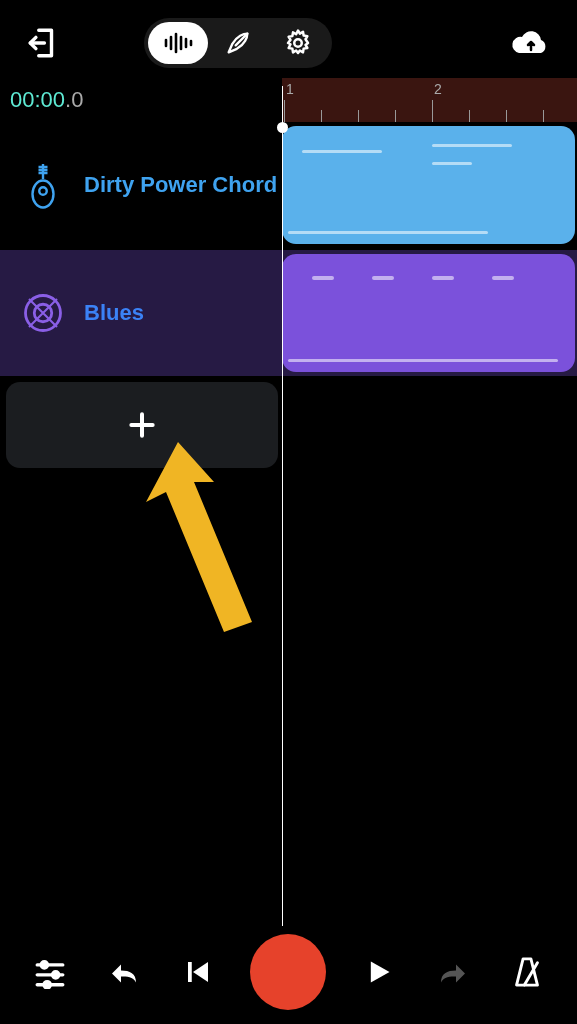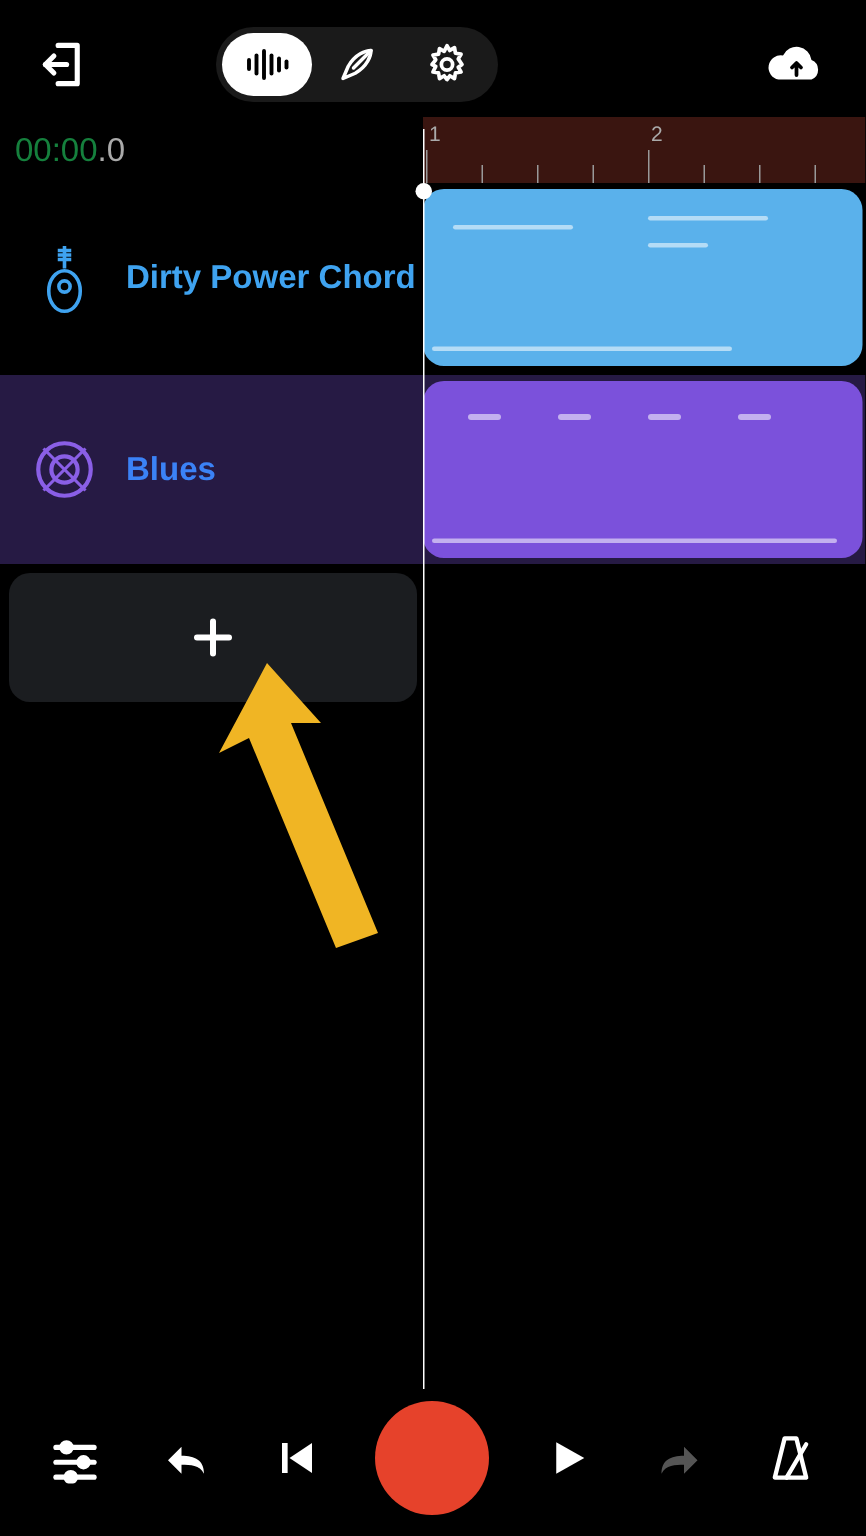--- a/index.html
+++ b/index.html
@@ -43,21 +43,21 @@
       align-items: center;
       height: 44px;
     }
     .time-display {
       width: 282px;
       padding-left: 10px;
       color: #aaa;
       font-size: 22px;
       font-weight: 500;
     }
-    .time-display .main { color: #15803d; }
+    .time-display .main { color: #5eead4; }
     .ruler {
       flex: 1;
       height: 44px;
       background: #3a1510;
       position: relative;
     }
     .ruler-tick { position: absolute; bottom: 0; width: 1px; height: 12px; background: #999; }
     .ruler-tick.major { height: 22px; }
     .ruler-label { position: absolute; top: 3px; color: #aaa; font-size: 14px; }
     

